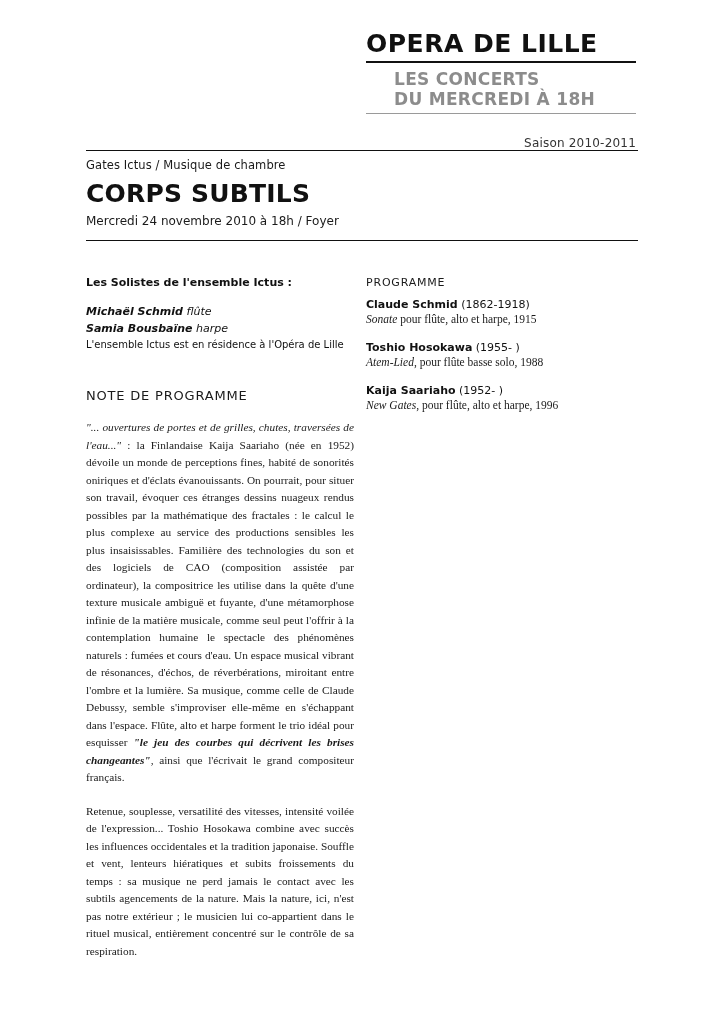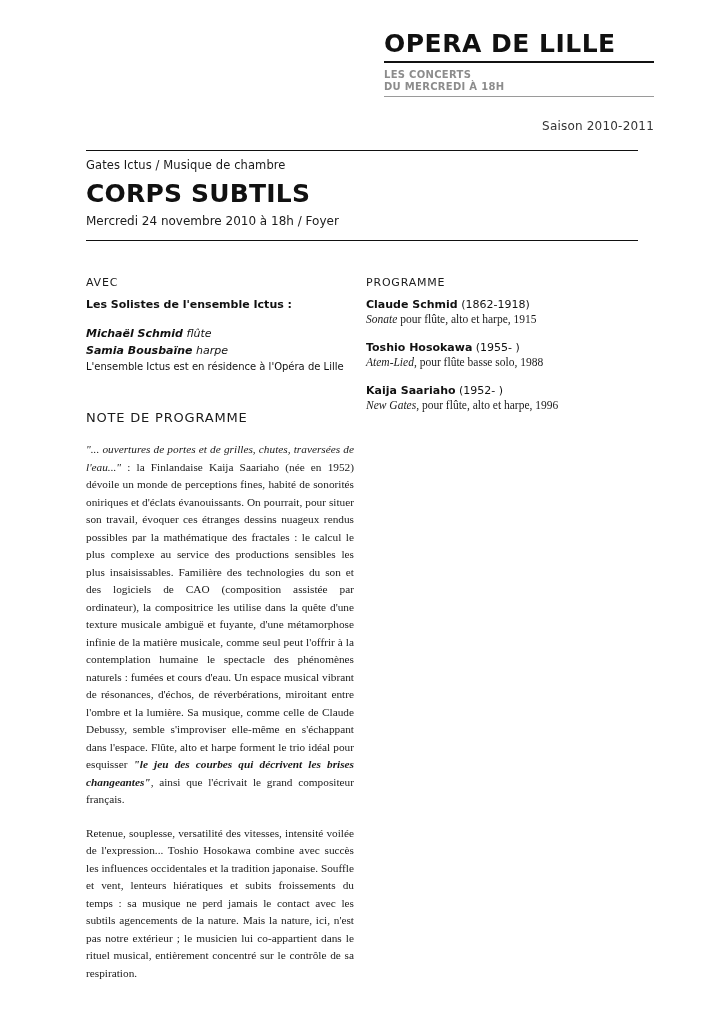--- a/index.html
+++ b/index.html
@@ -13,46 +13,47 @@
     position: relative;
     font-family: "Liberation Serif", serif;
     color: #1a1a1a;
     overflow: hidden;
   }
 
   
   .masthead {
     position: absolute;
     top: 30px;
-    right: 70px;
+    right: 88px;
     width: 270px;
     text-align: left;
   }
   .brand {
     font-family: "DejaVu Sans", sans-serif;
     font-weight: bold;
     font-size: 25px;
     letter-spacing: 0.5px;
     color: #111;
     line-height: 1.1;
     text-align: left;
   }
   .brand-rule {
     border-bottom: 2px solid #111;
     margin-top: 3px;
     width: 100%;
   }
   .sub-brand {
     font-family: "DejaVu Sans", sans-serif;
     font-weight: bold;
-    font-size: 10px;
+    font-size: 17px;
     color: #8c8c8c;
     line-height: 1.22;
     letter-spacing: 0.3px;
     margin-top: 6px;
+    margin-left: 28px;
   }
   .sub-rule {
     border-bottom: 1px solid #9a9a9a;
     margin-top: 3px;
     width: 100%;
   }
   .season {
     font-family: "DejaVu Sans", sans-serif;
     font-size: 12px;
     color: #333;
@@ -198,21 +199,20 @@
 
 <div class="title-block">
   <div class="rule-top"></div>
   <div class="cycle">Gates Ictus / Musique de chambre</div>
   <div class="main-title">CORPS SUBTILS</div>
   <div class="date-line">Mercredi 24 novembre 2010 à 18h / Foyer</div>
   <div class="rule-bottom"></div>
 </div>
 
 <div class="col-left">
-  <div class="section-head">AVEC</div>
   <div class="lead">Les Solistes de l'ensemble Ictus :</div>
 
   <div class="performer">
     <b>Michaël Schmid</b>
     <span class="instr">flûte</span>
   </div>
   <div class="performer">
     <b>Samia Bousbaïne</b>
     <span class="instr">harpe</span>
   </div>

